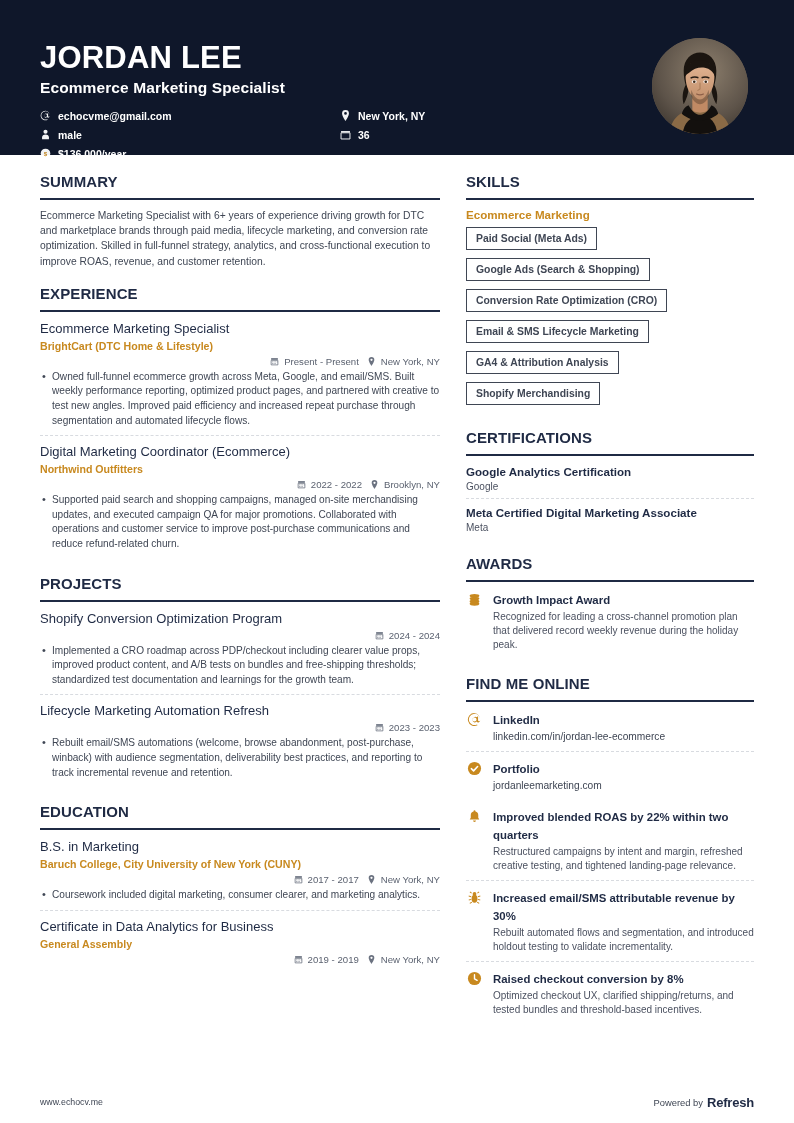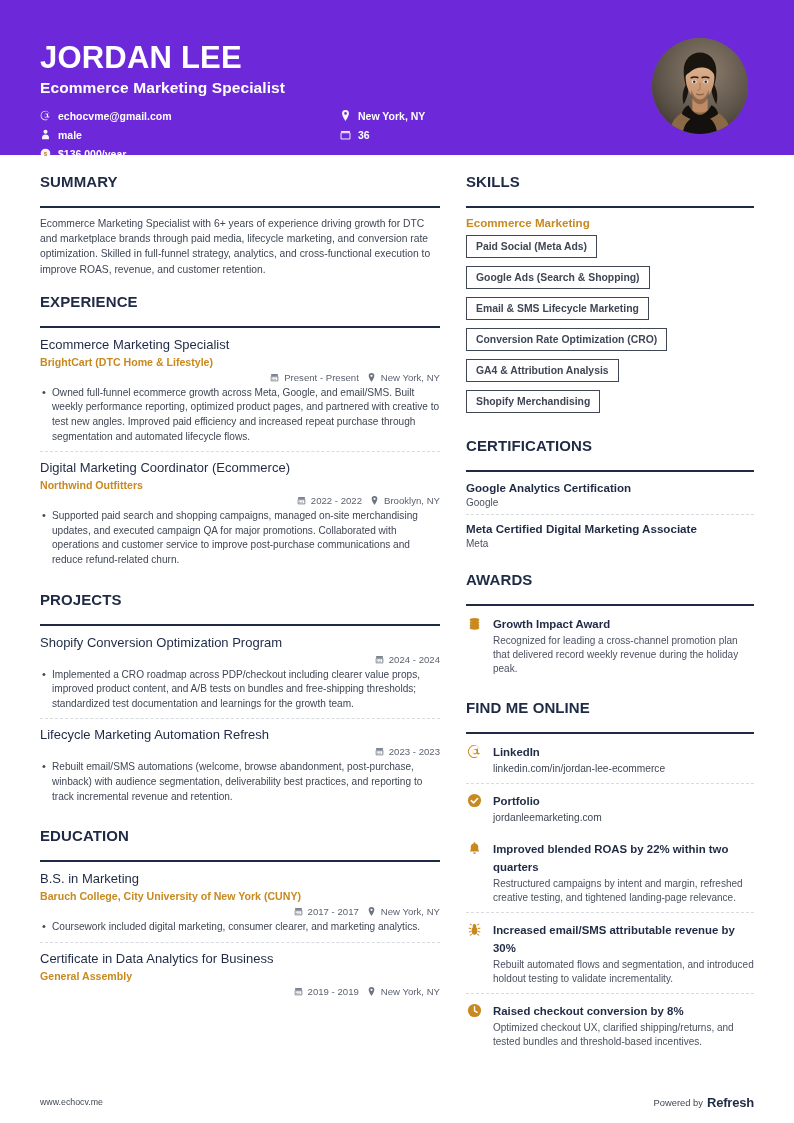--- a/index.html
+++ b/index.html
@@ -6,21 +6,21 @@
   html, body {
     width: 794px; height: 1123px;
     background: #ffffff;
     font-family: "Liberation Sans", sans-serif;
     -webkit-font-smoothing: antialiased;
   }
   .page { position: relative; width: 794px; height: 1123px; background:#fff; overflow:hidden; }
 
   
   .header {
-    background: #6d28d9;
+    background: #0f172a;
     height: 155px;
     padding: 38px 46px 8px 40px;
     display: flex;
     align-items: flex-start;
     justify-content: space-between;
   }
   .hdr-left { padding-top: 4px; }
   .name {
     font-size: 31px; font-weight: 700; color:#ffffff;
     letter-spacing: .2px; line-height: 1.05;
@@ -51,21 +51,21 @@
   .avatar svg { display:block; width:100%; height:100%; }
 
   
   .body { display: flex; padding: 18px 40px 0 40px; gap: 26px; }
   .col-left  { width: 400px; flex: 0 0 400px; }
   .col-right { width: 288px; flex: 0 0 288px; }
 
   .sec { margin-bottom: 2px; }
   .sec-title {
     font-size: 15px; font-weight: 700; color:#1f2a44;
-    letter-spacing: .1px; padding-bottom: 16px;
+    letter-spacing: .1px; padding-bottom: 8px;
     border-bottom: 2px solid #1f2a44;
     margin-top: 16px; margin-bottom: 8px;
   }
   .sec-title.first { margin-top: 0; }
 
   .summary-text {
     font-size: 10.3px; color:#3f4654; line-height: 15.2px;
     text-align: left;
   }
 
@@ -400,22 +400,22 @@
     </div>
 
     <div class="col-right">
 
       <div class="sec">
         <div class="sec-title first">SKILLS</div>
         <div class="skill-cat">Ecommerce Marketing</div>
         <div>
           <div><span class="skill-chip">Paid Social (Meta Ads)</span></div>
           <div><span class="skill-chip">Google Ads (Search &amp; Shopping)</span></div>
+          <div><span class="skill-chip">Conversion Rate Optimization (CRO)</span></div>
           <div><span class="skill-chip">Email &amp; SMS Lifecycle Marketing</span></div>
-          <div><span class="skill-chip">Conversion Rate Optimization (CRO)</span></div>
           <div><span class="skill-chip">GA4 &amp; Attribution Analysis</span></div>
           <div><span class="skill-chip">Shopify Merchandising</span></div>
         </div>
       </div>
 
       <div class="sec">
         <div class="sec-title">CERTIFICATIONS</div>
         <div class="cert">
           <div class="cert-name">Google Analytics Certification</div>
           <div class="cert-issuer">Google</div>

